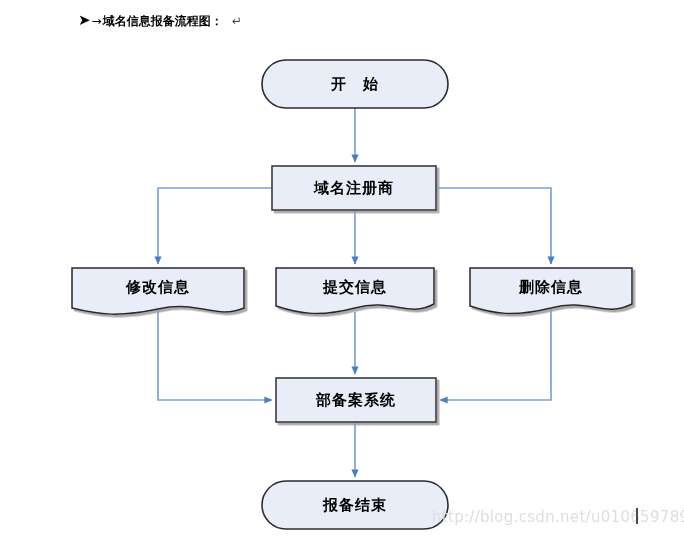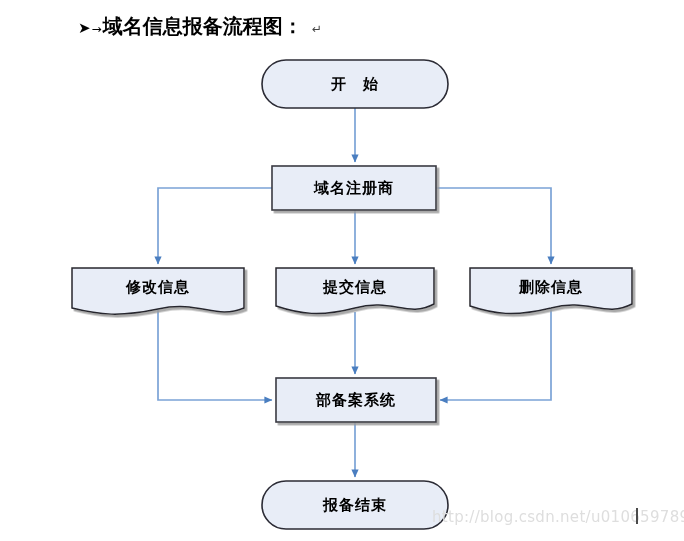--- a/index.html
+++ b/index.html
@@ -38,21 +38,21 @@
     line-height: 1;
   }
   .title-arrowmark {
     font-size: 12px;
     color: #000;
     margin: 0 1px 0 1px;
     font-family: "DejaVu Sans", sans-serif;
   }
   .title-text {
     font-family: "DejaVu Sans", "Liberation Sans", sans-serif;
-    font-size: 20px;
+    font-size: 12px;
     font-weight: bold;
     color: #000000;
     letter-spacing: 0px;
   }
   .title-pilcrow {
     font-size: 12px;
     color: #444;
     margin-left: 9px;
     font-family: "DejaVu Sans", sans-serif;
   }

